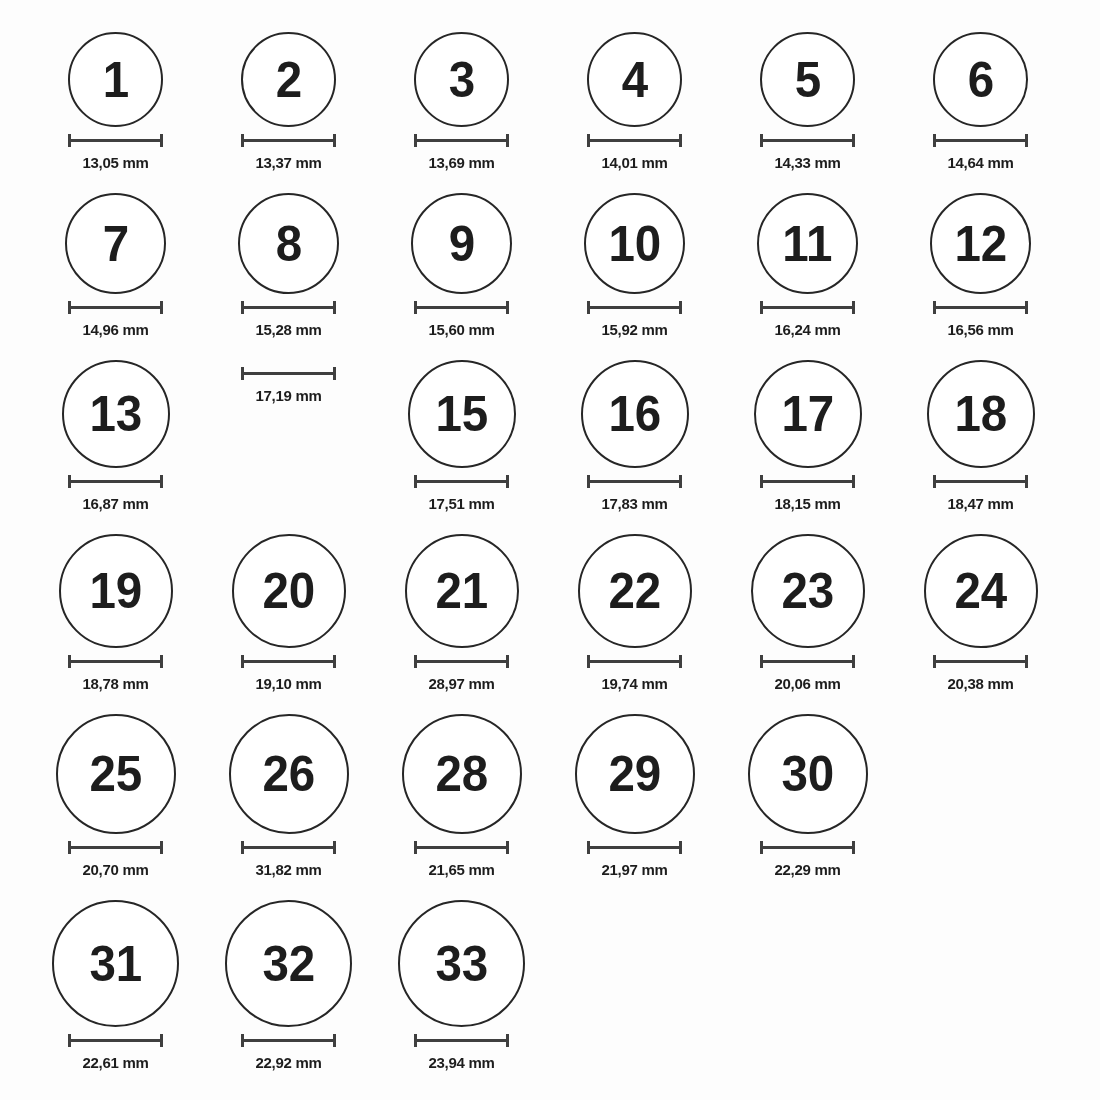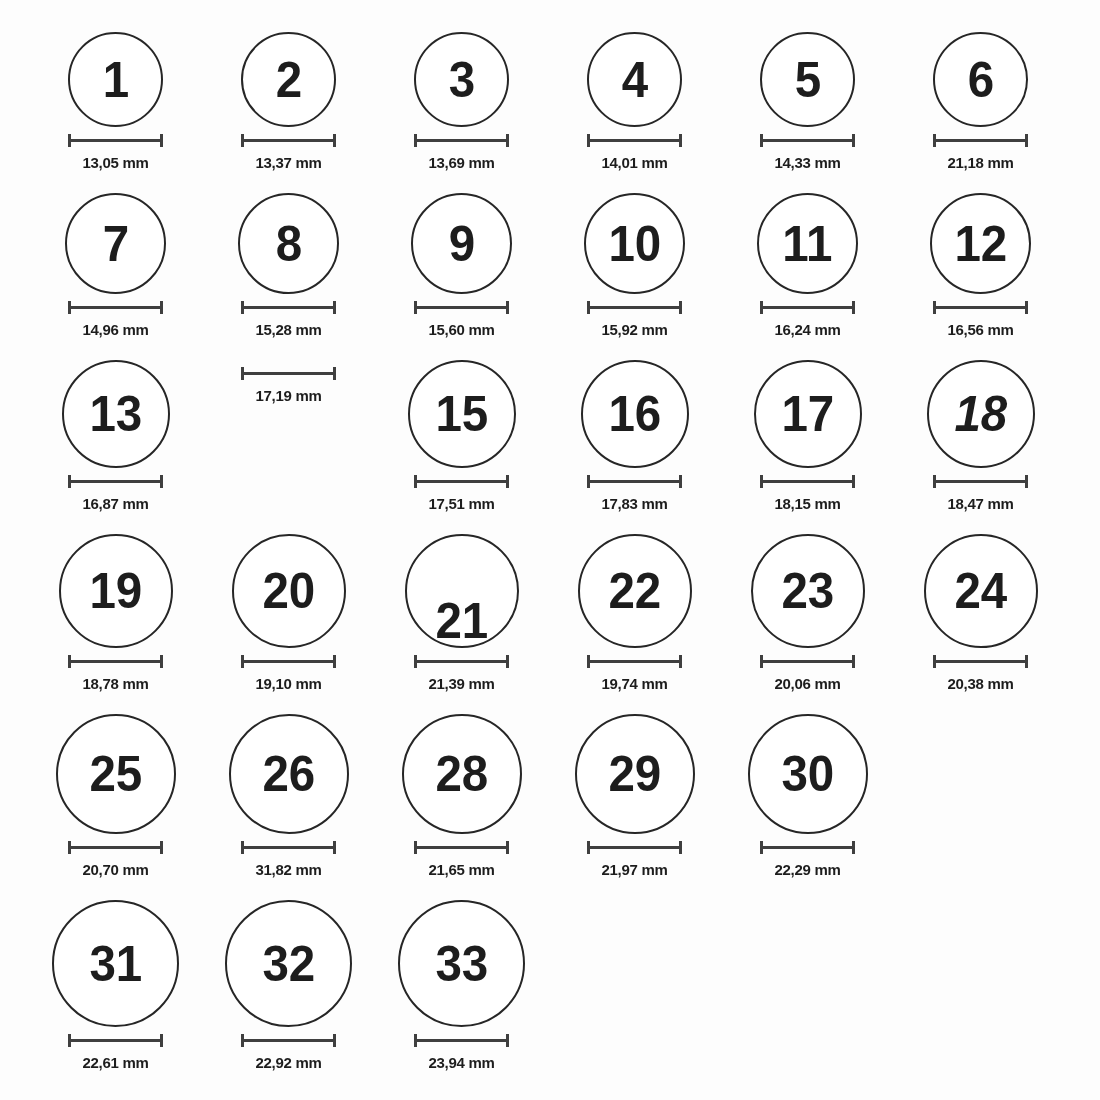--- a/index.html
+++ b/index.html
@@ -145,21 +145,21 @@
 
   <div class="cell">
     <div class="circle" style="width: 95px; height: 95px;">
       <span class="num">6</span>
     </div>
     <div class="measure">
       <span class="tick-left"></span>
       <span class="bar"></span>
       <span class="tick-right"></span>
     </div>
-    <div class="label">21,18 mm</div>
+    <div class="label">14,64 mm</div>
   </div>
 </div>
     <div class="row">
   <div class="cell">
     <div class="circle" style="width: 101px; height: 101px;">
       <span class="num">7</span>
     </div>
     <div class="measure">
       <span class="tick-left"></span>
       <span class="bar"></span>
@@ -280,21 +280,21 @@
     </div>
     <div class="measure">
       <span class="tick-left"></span>
       <span class="bar"></span>
       <span class="tick-right"></span>
     </div>
     <div class="label">18,15 mm</div>
   </div>
 
   <div class="cell">
-    <div class="circle" style="width: 108px; height: 108px; font-style: italic;">
+    <div class="circle" style="width: 108px; height: 108px;">
       <span class="num">18</span>
     </div>
     <div class="measure">
       <span class="tick-left"></span>
       <span class="bar"></span>
       <span class="tick-right"></span>
     </div>
     <div class="label">18,47 mm</div>
   </div>
 </div>
@@ -317,29 +317,29 @@
     </div>
     <div class="measure">
       <span class="tick-left"></span>
       <span class="bar"></span>
       <span class="tick-right"></span>
     </div>
     <div class="label">19,10 mm</div>
   </div>
 
   <div class="cell">
-    <div class="circle" style="width: 114px; height: 114px; align-items: flex-end;">
+    <div class="circle" style="width: 114px; height: 114px;">
       <span class="num">21</span>
     </div>
     <div class="measure">
       <span class="tick-left"></span>
       <span class="bar"></span>
       <span class="tick-right"></span>
     </div>
-    <div class="label">21,39 mm</div>
+    <div class="label">28,97 mm</div>
   </div>
 
   <div class="cell">
     <div class="circle" style="width: 114px; height: 114px;">
       <span class="num">22</span>
     </div>
     <div class="measure">
       <span class="tick-left"></span>
       <span class="bar"></span>
       <span class="tick-right"></span>

